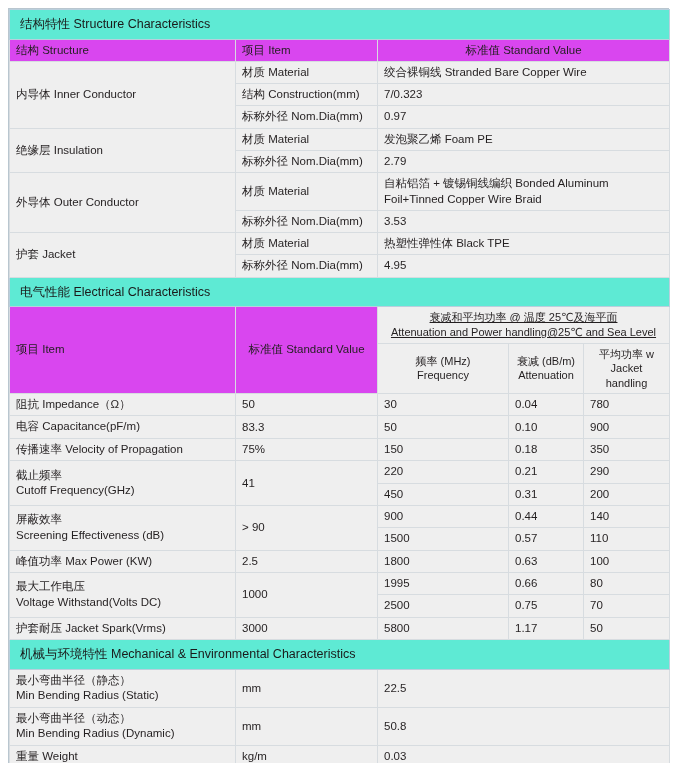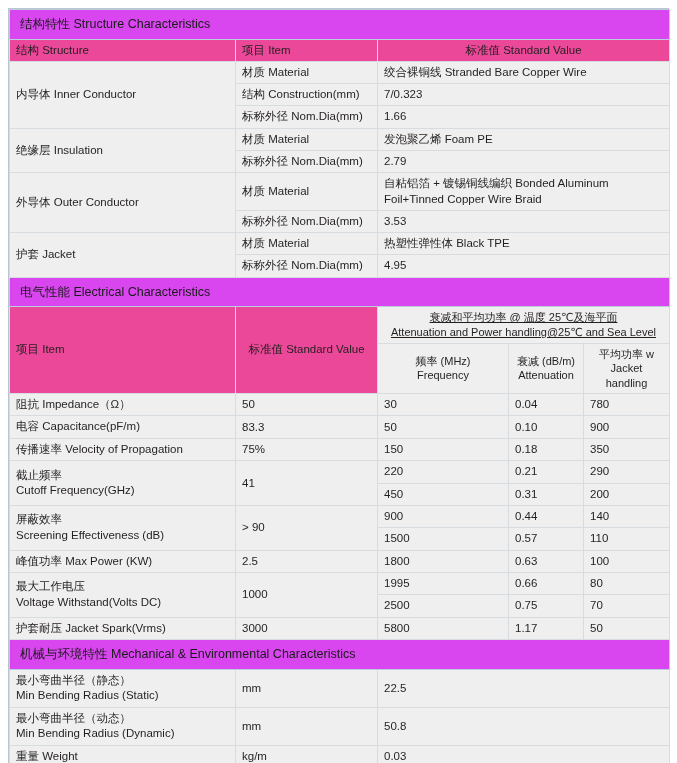--- a/index.html
+++ b/index.html
@@ -31,29 +31,29 @@
     box-sizing:border-box;
   }
   
   .c1{width:226px;}
   .c2{width:142px;}
   .c3{width:131px;}
   .c4{width:75px;}
   .c5{width:86px;}
 
   .section{
-    background:#d946ef;
+    background:#5eead4;
     border:1px solid #b9cfdd;
     font-size:12.5px;
     padding:6px 10px;
     color:#1a1a1a;
     text-align:left;
   }
   .hdr{
-    background:#ec4899;
+    background:#d946ef;
     text-align:center;
   }
   .lbl{text-align:left;}
   .val{margin-top:16px;}
   .sub{
     text-align:center;
     font-size:11px;
     line-height:1.3;
   }
   .spanhdr{
@@ -90,21 +90,21 @@
           <td class="lbl" rowspan="3">内导体 Inner Conductor</td>
           <td class="lbl">材质 Material</td>
           <td class="val" colspan="3">绞合裸铜线 Stranded Bare Copper Wire</td>
         </tr>
         <tr>
           <td class="lbl">结构 Construction(mm)</td>
           <td class="val" colspan="3">7/0.323</td>
         </tr>
         <tr>
           <td class="lbl">标称外径 Nom.Dia(mm)</td>
-          <td class="val" colspan="3">1.66</td>
+          <td class="val" colspan="3">0.97</td>
         </tr>
         <tr>
           <td class="lbl" rowspan="2">绝缘层 Insulation</td>
           <td class="lbl">材质 Material</td>
           <td class="val" colspan="3">发泡聚乙烯 Foam PE</td>
         </tr>
         <tr>
           <td class="lbl">标称外径 Nom.Dia(mm)</td>
           <td class="val" colspan="3">2.79</td>
         </tr>

